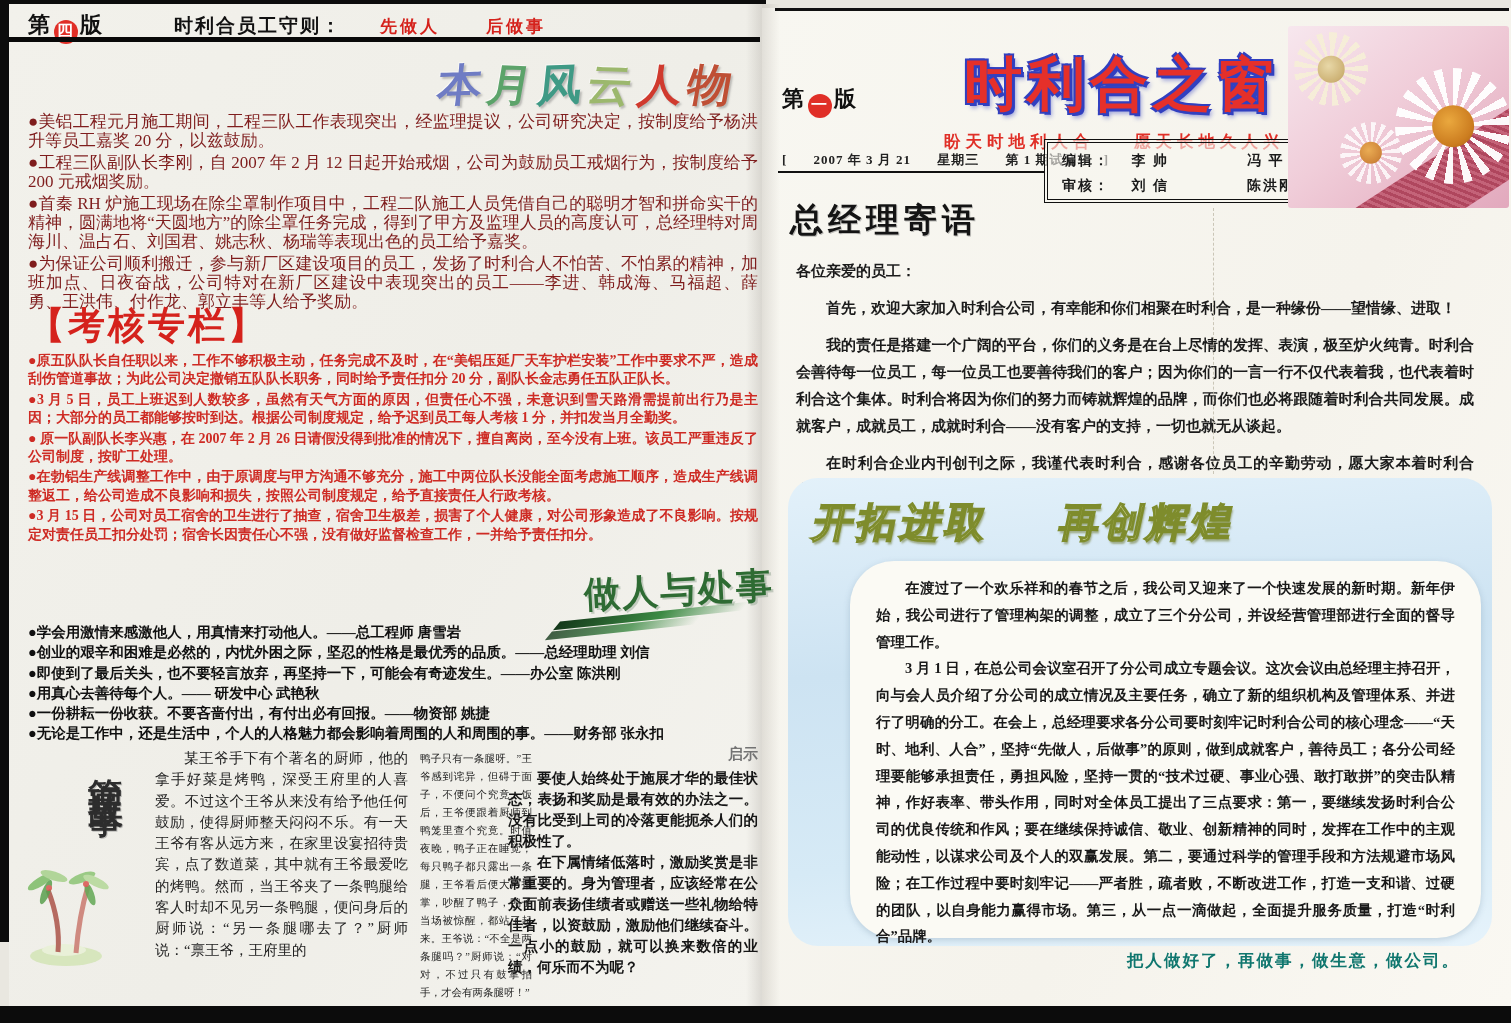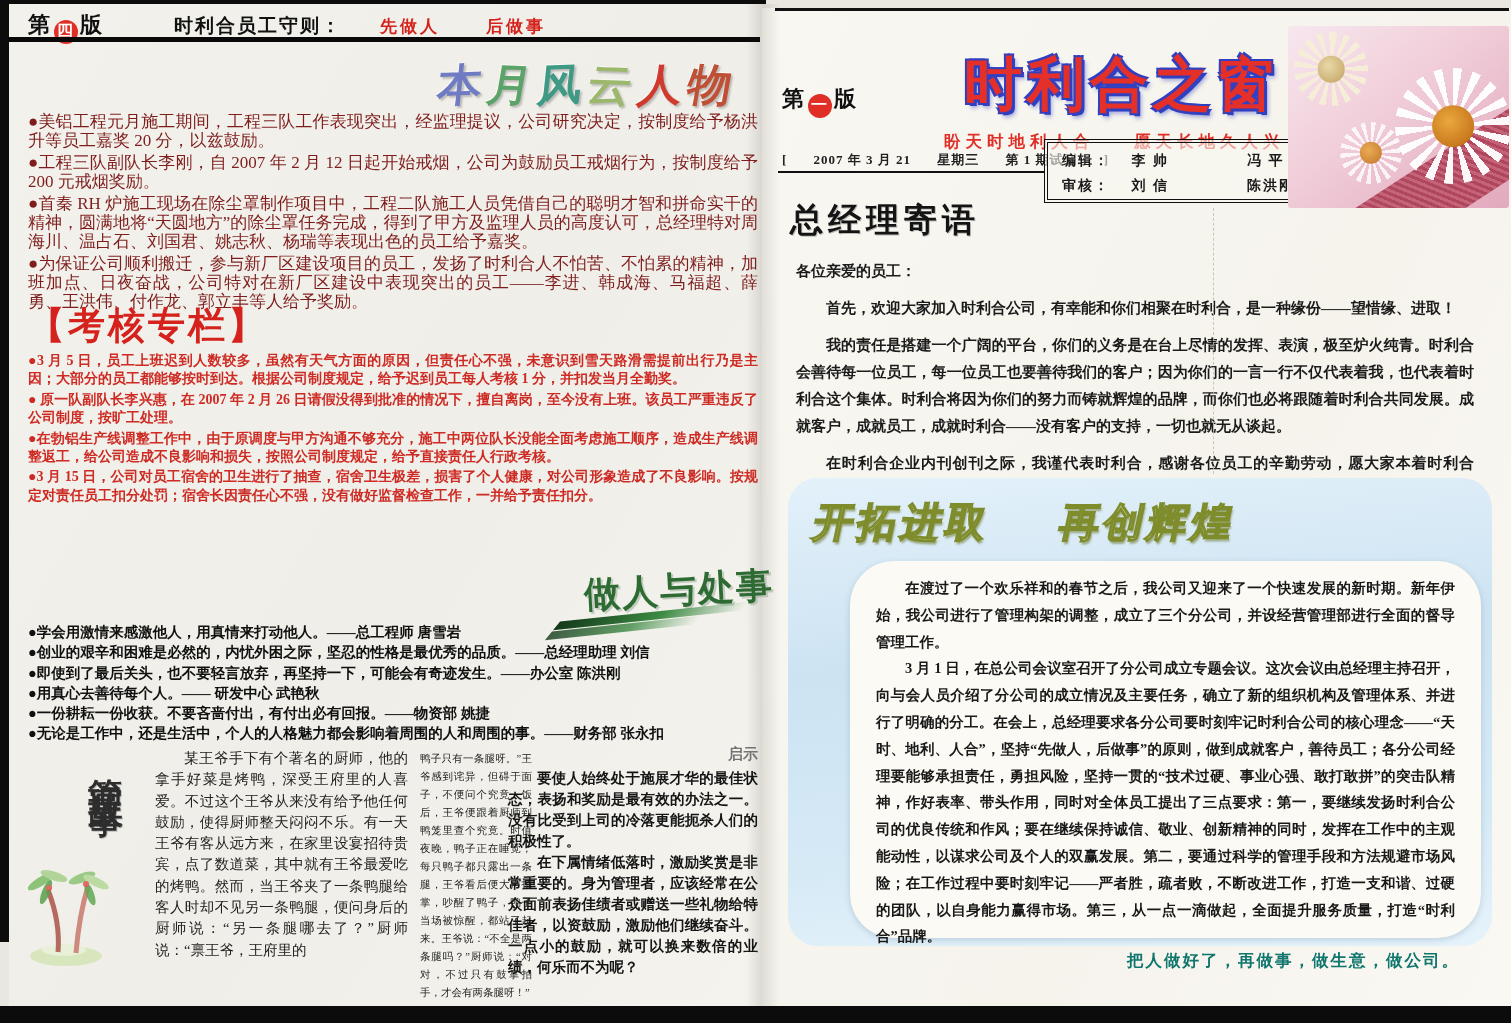--- a/index.html
+++ b/index.html
@@ -166,20 +166,21 @@
   <div class="abs black-list">
     <p>●美铝工程元月施工期间，工程三队工作表现突出，经监理提议，公司研究决定，按制度给予杨洪升等员工嘉奖 20 分，以兹鼓励。</p>
     <p>●工程三队副队长李刚，自 2007 年 2 月 12 日起开始戒烟，公司为鼓励员工戒烟行为，按制度给予 200 元戒烟奖励。</p>
     <p>●首秦 RH 炉施工现场在除尘罩制作项目中，工程二队施工人员凭借自己的聪明才智和拼命实干的精神，圆满地将“天圆地方”的除尘罩任务完成，得到了甲方及监理人员的高度认可，总经理特对周海川、温占石、刘国君、姚志秋、杨瑞等表现出色的员工给予嘉奖。</p>
     <p>●为保证公司顺利搬迁，参与新厂区建设项目的员工，发扬了时利合人不怕苦、不怕累的精神，加班加点、日夜奋战，公司特对在新厂区建设中表现突出的员工——李进、韩成海、马福超、薛勇、王洪伟、付作龙、郭立丰等人给予奖励。</p>
   </div>
 
   <div class="abs assess-title">【考核专栏】</div>
 
   <div class="abs red-list">
+    <p>●原五队队长自任职以来，工作不够积极主动，任务完成不及时，在“美铝压延厂天车护栏安装”工作中要求不严，造成刮伤管道事故；为此公司决定撤销五队队长职务，同时给予责任扣分 20 分，副队长金志勇任五队正队长。</p>
     <p>●3 月 5 日，员工上班迟到人数较多，虽然有天气方面的原因，但责任心不强，未意识到雪天路滑需提前出行乃是主因；大部分的员工都能够按时到达。根据公司制度规定，给予迟到员工每人考核 1 分，并扣发当月全勤奖。</p>
     <p>● 原一队副队长李兴惠，在 2007 年 2 月 26 日请假没得到批准的情况下，擅自离岗，至今没有上班。该员工严重违反了公司制度，按旷工处理。</p>
     <p>●在勃铝生产线调整工作中，由于原调度与甲方沟通不够充分，施工中两位队长没能全面考虑施工顺序，造成生产线调整返工，给公司造成不良影响和损失，按照公司制度规定，给予直接责任人行政考核。</p>
     <p>●3 月 15 日，公司对员工宿舍的卫生进行了抽查，宿舍卫生极差，损害了个人健康，对公司形象造成了不良影响。按规定对责任员工扣分处罚；宿舍长因责任心不强，没有做好监督检查工作，一并给予责任扣分。</p>
   </div>
 
   <div class="abs conduct-title">做人与处事</div>
   <div class="abs swoosh sw1"></div>
   <div class="abs swoosh sw2"></div>
 

